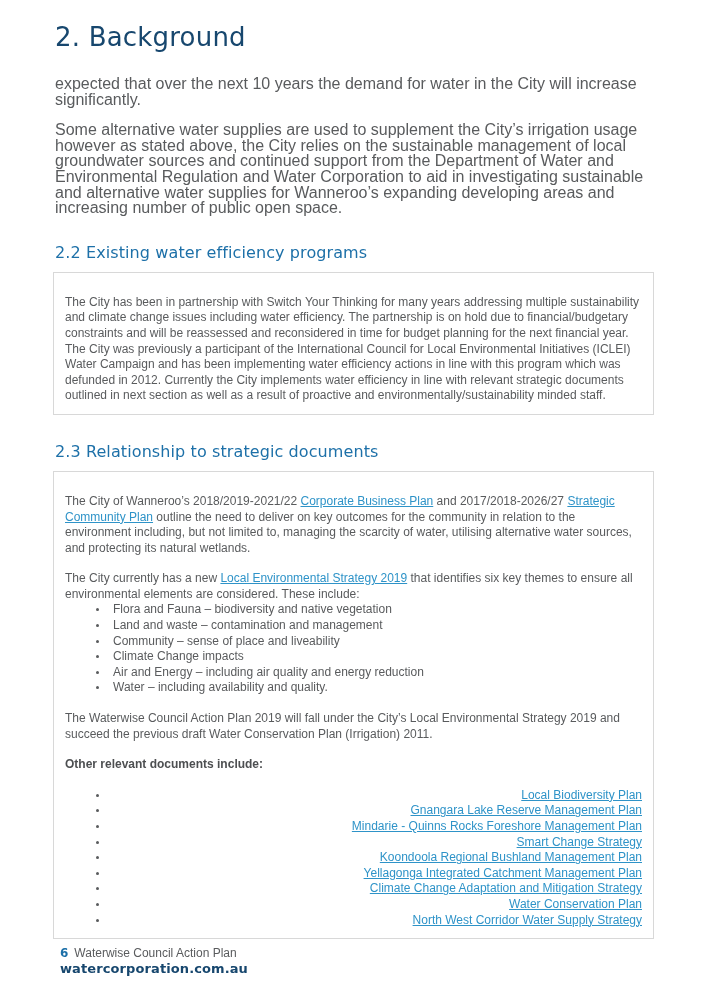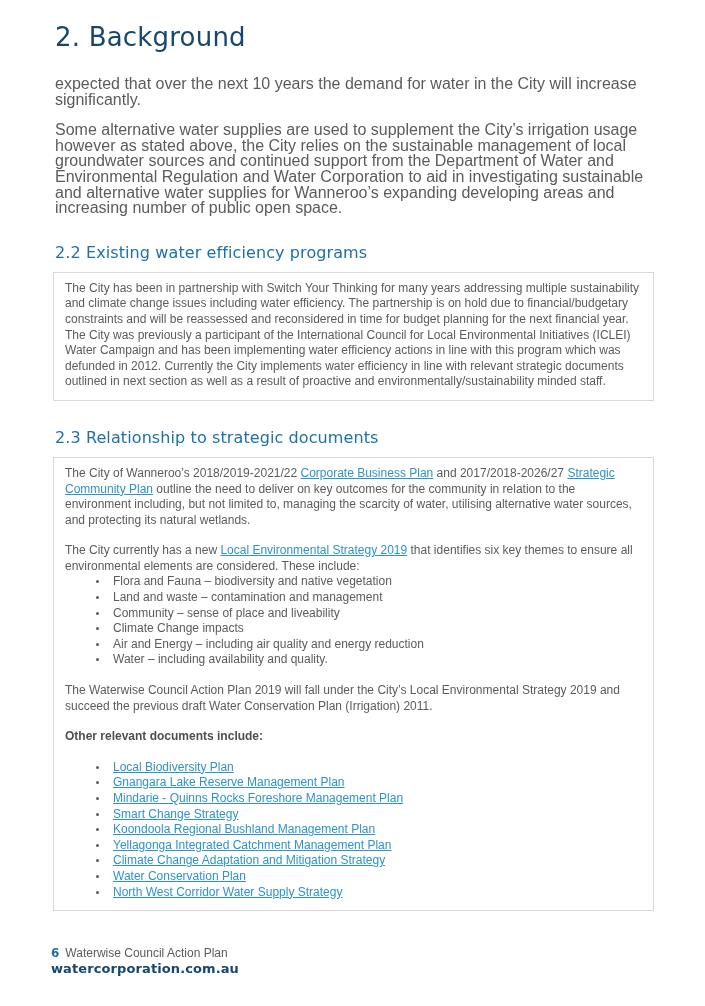--- a/index.html
+++ b/index.html
@@ -32,50 +32,50 @@
   h2.section-heading {
     font-family: "DejaVu Sans", sans-serif;
     font-size: 16px;
     font-weight: normal;
     color: #1d70a8;
     margin: 27px 0 10px 0;
     letter-spacing: 0.1px;
   }
   .content-box {
     border: 1px solid #d8d8d8;
-    padding: 8px 11px 10px 11px;
+    padding: 22px 11px 10px 11px;
     margin: 0 0 0 -2px;
     width: 601px;
   }
   .content-box p {
     font-size: 12px;
     line-height: 15.6px;
     margin: 0 0 15px 0;
   }
   .content-box p:last-child { margin-bottom: 0; }
   .content-box p.tight { margin-bottom: 0; }
   .content-box p.bold-line { font-weight: bold; color: #4d4f51; }
   ul.doc-list {
     margin: 0 0 15px 0;
     padding: 0 0 0 44px;
     font-size: 12px;
     line-height: 15.6px;
     list-style: disc outside;
   }
   ul.doc-list li { padding-left: 4px; }
   ul.doc-list li::marker { font-size: 10px; color: #595b5d; }
-  ul.doc-list.last { margin-bottom: 0; }
+  ul.doc-list.last { margin-bottom: 0; text-align: right; }
   a.doc-link {
     color: #2e93c8;
     text-decoration: underline;
     cursor: pointer;
   }
   .footer {
     position: absolute;
-    left: 51px;
+    left: 60px;
     top: 945px;
     line-height: 16px;
   }
   .footer .page-line { font-size: 12px; color: #595b5d; }
   .footer .page-num {
     font-family: "DejaVu Sans", sans-serif;
     font-weight: bold;
     color: #1d70a8;
     margin-right: 6px;
   }

